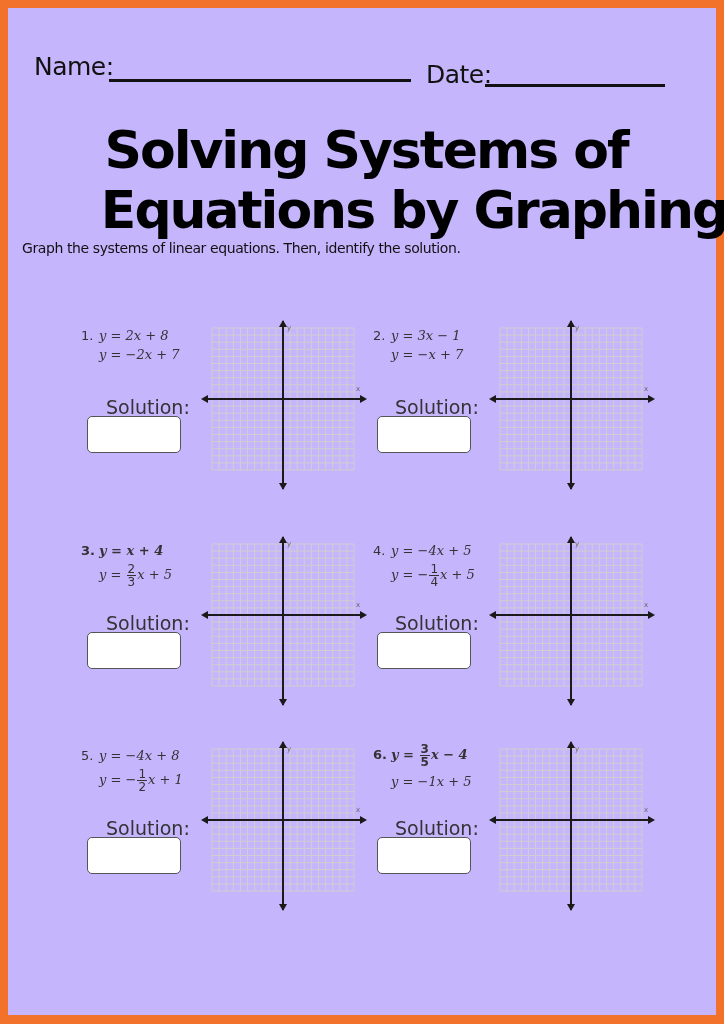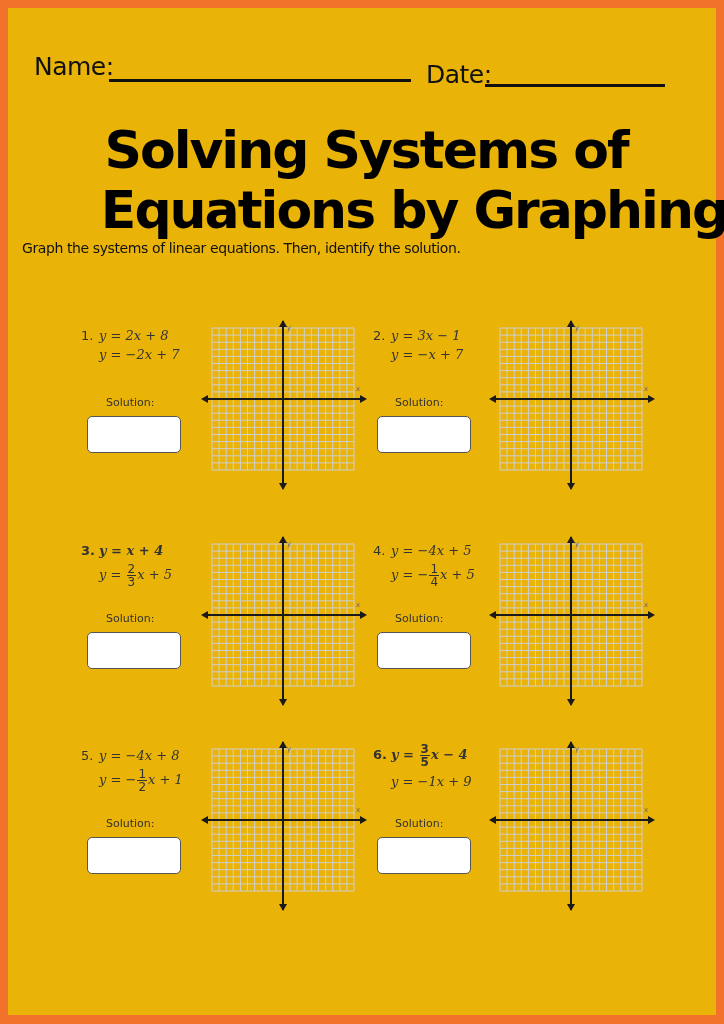--- a/index.html
+++ b/index.html
@@ -1,28 +1,28 @@
 <!DOCTYPE html>
 <html><head>
 <meta charset="utf-8">
 <style>
   html, body { margin:0; padding:0; }
   body { width:724px; height:1024px; background:#F2722C; position:relative; overflow:hidden; font-family:"DejaVu Sans", sans-serif; }
-  .page { position:absolute; left:8px; top:8px; width:708px; height:1007px; background:#eab308; }
+  .page { position:absolute; left:8px; top:8px; width:708px; height:1007px; background:#c4b5fd; }
   .abs { position:absolute; }
   .hdr-label { font-family:"DejaVu Sans", sans-serif; font-size:25px; color:#111; letter-spacing:-0.5px; }
   .line { position:absolute; height:3px; background:#111; }
   .title { position:absolute; left:0; width:716px; text-align:center; font-family:"DejaVu Sans", sans-serif; font-weight:bold; font-size:52px; line-height:60px; color:#000; letter-spacing:-2px; }
   .instr { position:absolute; left:14px; top:232px; font-size:14px; color:#111; letter-spacing:-0.4px; }
   .eq { position:absolute; font-family:"DejaVu Sans", sans-serif; font-size:13px; color:#333; white-space:nowrap; }
   .eq i { font-family:"DejaVu Serif", serif; font-style:italic; }
   .frac { display:inline-block; vertical-align:middle; text-align:center; font-size:12px; line-height:12px; margin:0 1px; }
   .frac .n { display:block; border-bottom:1px solid #333; padding:0 1px; }
   .frac .d { display:block; }
-  .sol-label { position:absolute; font-size:11px; color:#333; }
+  .sol-label { position:absolute; font-size:19px; color:#333; }
   .sol-box { position:absolute; width:92px; height:35px; border:1.5px solid #555; border-radius:5px; background:#fff; }
   .graph { position:absolute; width:166px; height:170px; }
   .num { display:inline-block; width:18px; }
 </style>
 </head>
 <body>
 
 <div class="page">
 
   <span class="abs hdr-label" style="left:26px; top:44px;">Name:</span>
@@ -337,21 +337,21 @@
       <polygon points="82,0 78,7 86,7" fill="#1A1A1A"></polygon>
       <polygon points="82,170 78,163 86,163" fill="#1A1A1A"></polygon>
       <text x="155" y="71" font-size="7" fill="#666" font-family="DejaVu Sans, sans-serif">x</text>
       <text x="86" y="10" font-size="7" fill="#666" font-family="DejaVu Sans, sans-serif">y</text>
     </svg>
 
   <div class="eq" style="left:365px; top:735px;font-weight:bold;">
     <span class="num">6.</span><i>y</i> = <span></span><span class="frac"><span class="n">3</span><span class="d">5</span></span><i>x − 4</i>
   </div>
   <div class="eq" style="left:383px; top:766px;">
-    <i>y</i> = <i>−1x + 9</i>
+    <i>y</i> = <i>−1x + 5</i>
   </div>
   <span class="sol-label" style="left:387px; top:809px;">Solution:</span>
   <div class="sol-box" style="left:369px; top:829px;"></div>
   <svg class="graph" style="left:481px; top:733px;">
       <line x1="11" y1="8" x2="11" y2="150" stroke="#CFCFCF" stroke-width="1"></line>
       <line x1="18.1" y1="8" x2="18.1" y2="150" stroke="#CFCFCF" stroke-width="1"></line>
       <line x1="25.2" y1="8" x2="25.2" y2="150" stroke="#CFCFCF" stroke-width="1"></line>
       <line x1="32.3" y1="8" x2="32.3" y2="150" stroke="#CFCFCF" stroke-width="1"></line>
       <line x1="39.4" y1="8" x2="39.4" y2="150" stroke="#CFCFCF" stroke-width="1"></line>
       <line x1="46.5" y1="8" x2="46.5" y2="150" stroke="#CFCFCF" stroke-width="1"></line>

